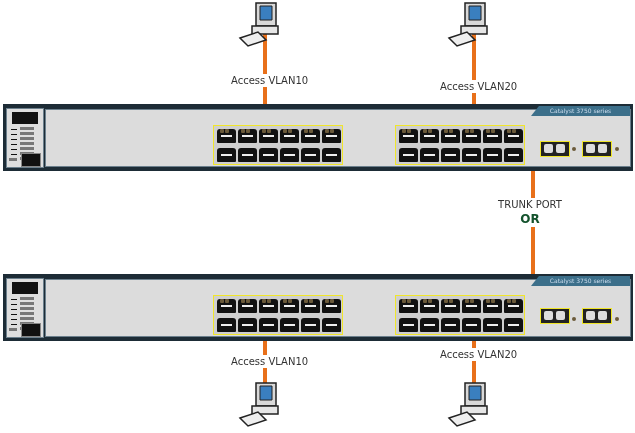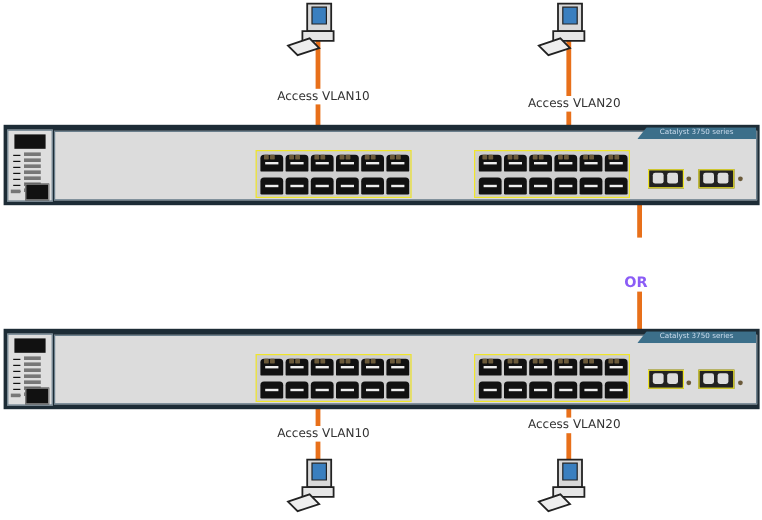--- a/index.html
+++ b/index.html
@@ -2,21 +2,21 @@
 <html><head>
 <meta charset="utf-8">
 <style>
   html, body { margin:0; padding:0; background:#ffffff; }
   body { width:635px; height:433px; position:relative; overflow:hidden;
          font-family:"DejaVu Sans", sans-serif; }
   .label { position:absolute; font-size:10px; color:#333; background:#fff;
            text-align:center; white-space:nowrap; line-height:13px; padding:0 1px;}
   .trunk-block { position:absolute; left:455px; width:150px; text-align:center;
                  background:#fff; color:#333; font-size:10px; line-height:14px; }
-  .trunk-block .or { font-weight:bold; font-size:12px; color:#8b5cf6; line-height:15px;margin-top:30px;}
+  .trunk-block .or { font-weight:bold; font-size:12px; color:#14532d; line-height:15px;}
   .wire { position:absolute; background:#e8701a; }
   .switch { position:absolute; left:3px; width:630px; height:67px; }
   .chassis { position:absolute; left:0; top:0; width:630px; height:67px;
              background:#1d2c36; }
   .face { position:absolute; left:42px; top:5px; width:584px; height:56px;
           background:#dcdcdc; border:1px solid #6b7f8c; }
   .lpanel { position:absolute; left:3px; top:4px; width:36px; height:58px;
             background:#dedede; border:1px solid #6b7f8c; }
   .logo { position:absolute; left:5px; top:3px; width:26px; height:12px; background:#111; }
   .leds { position:absolute; left:4px; top:18px; width:30px; }
@@ -85,20 +85,21 @@
     <polygon points="2,38 20,32 28,40 10,46" fill="#eee" stroke="#222" stroke-width="1.5"></polygon>
   </g>
 </svg>
 
 <div class="label" style="left:230px;top:74px;">Access VLAN10</div>
 <div class="label" style="left:439px;top:80px;">Access VLAN20</div>
 <div class="label" style="left:230px;top:355px;">Access VLAN10</div>
 <div class="label" style="left:439px;top:348px;">Access VLAN20</div>
 
 <div class="trunk-block" style="top:198px;">
+  <div>TRUNK PORT</div>
   <div class="or">OR</div>
 </div>
 
 <div class="switch" style="top:104px;">
     <div class="chassis"></div>
     <div class="lpanel">
       <div class="logo"></div>
       <div class="leds">
         <div class="led-row" title="SYST">
           <div class="d"></div>

